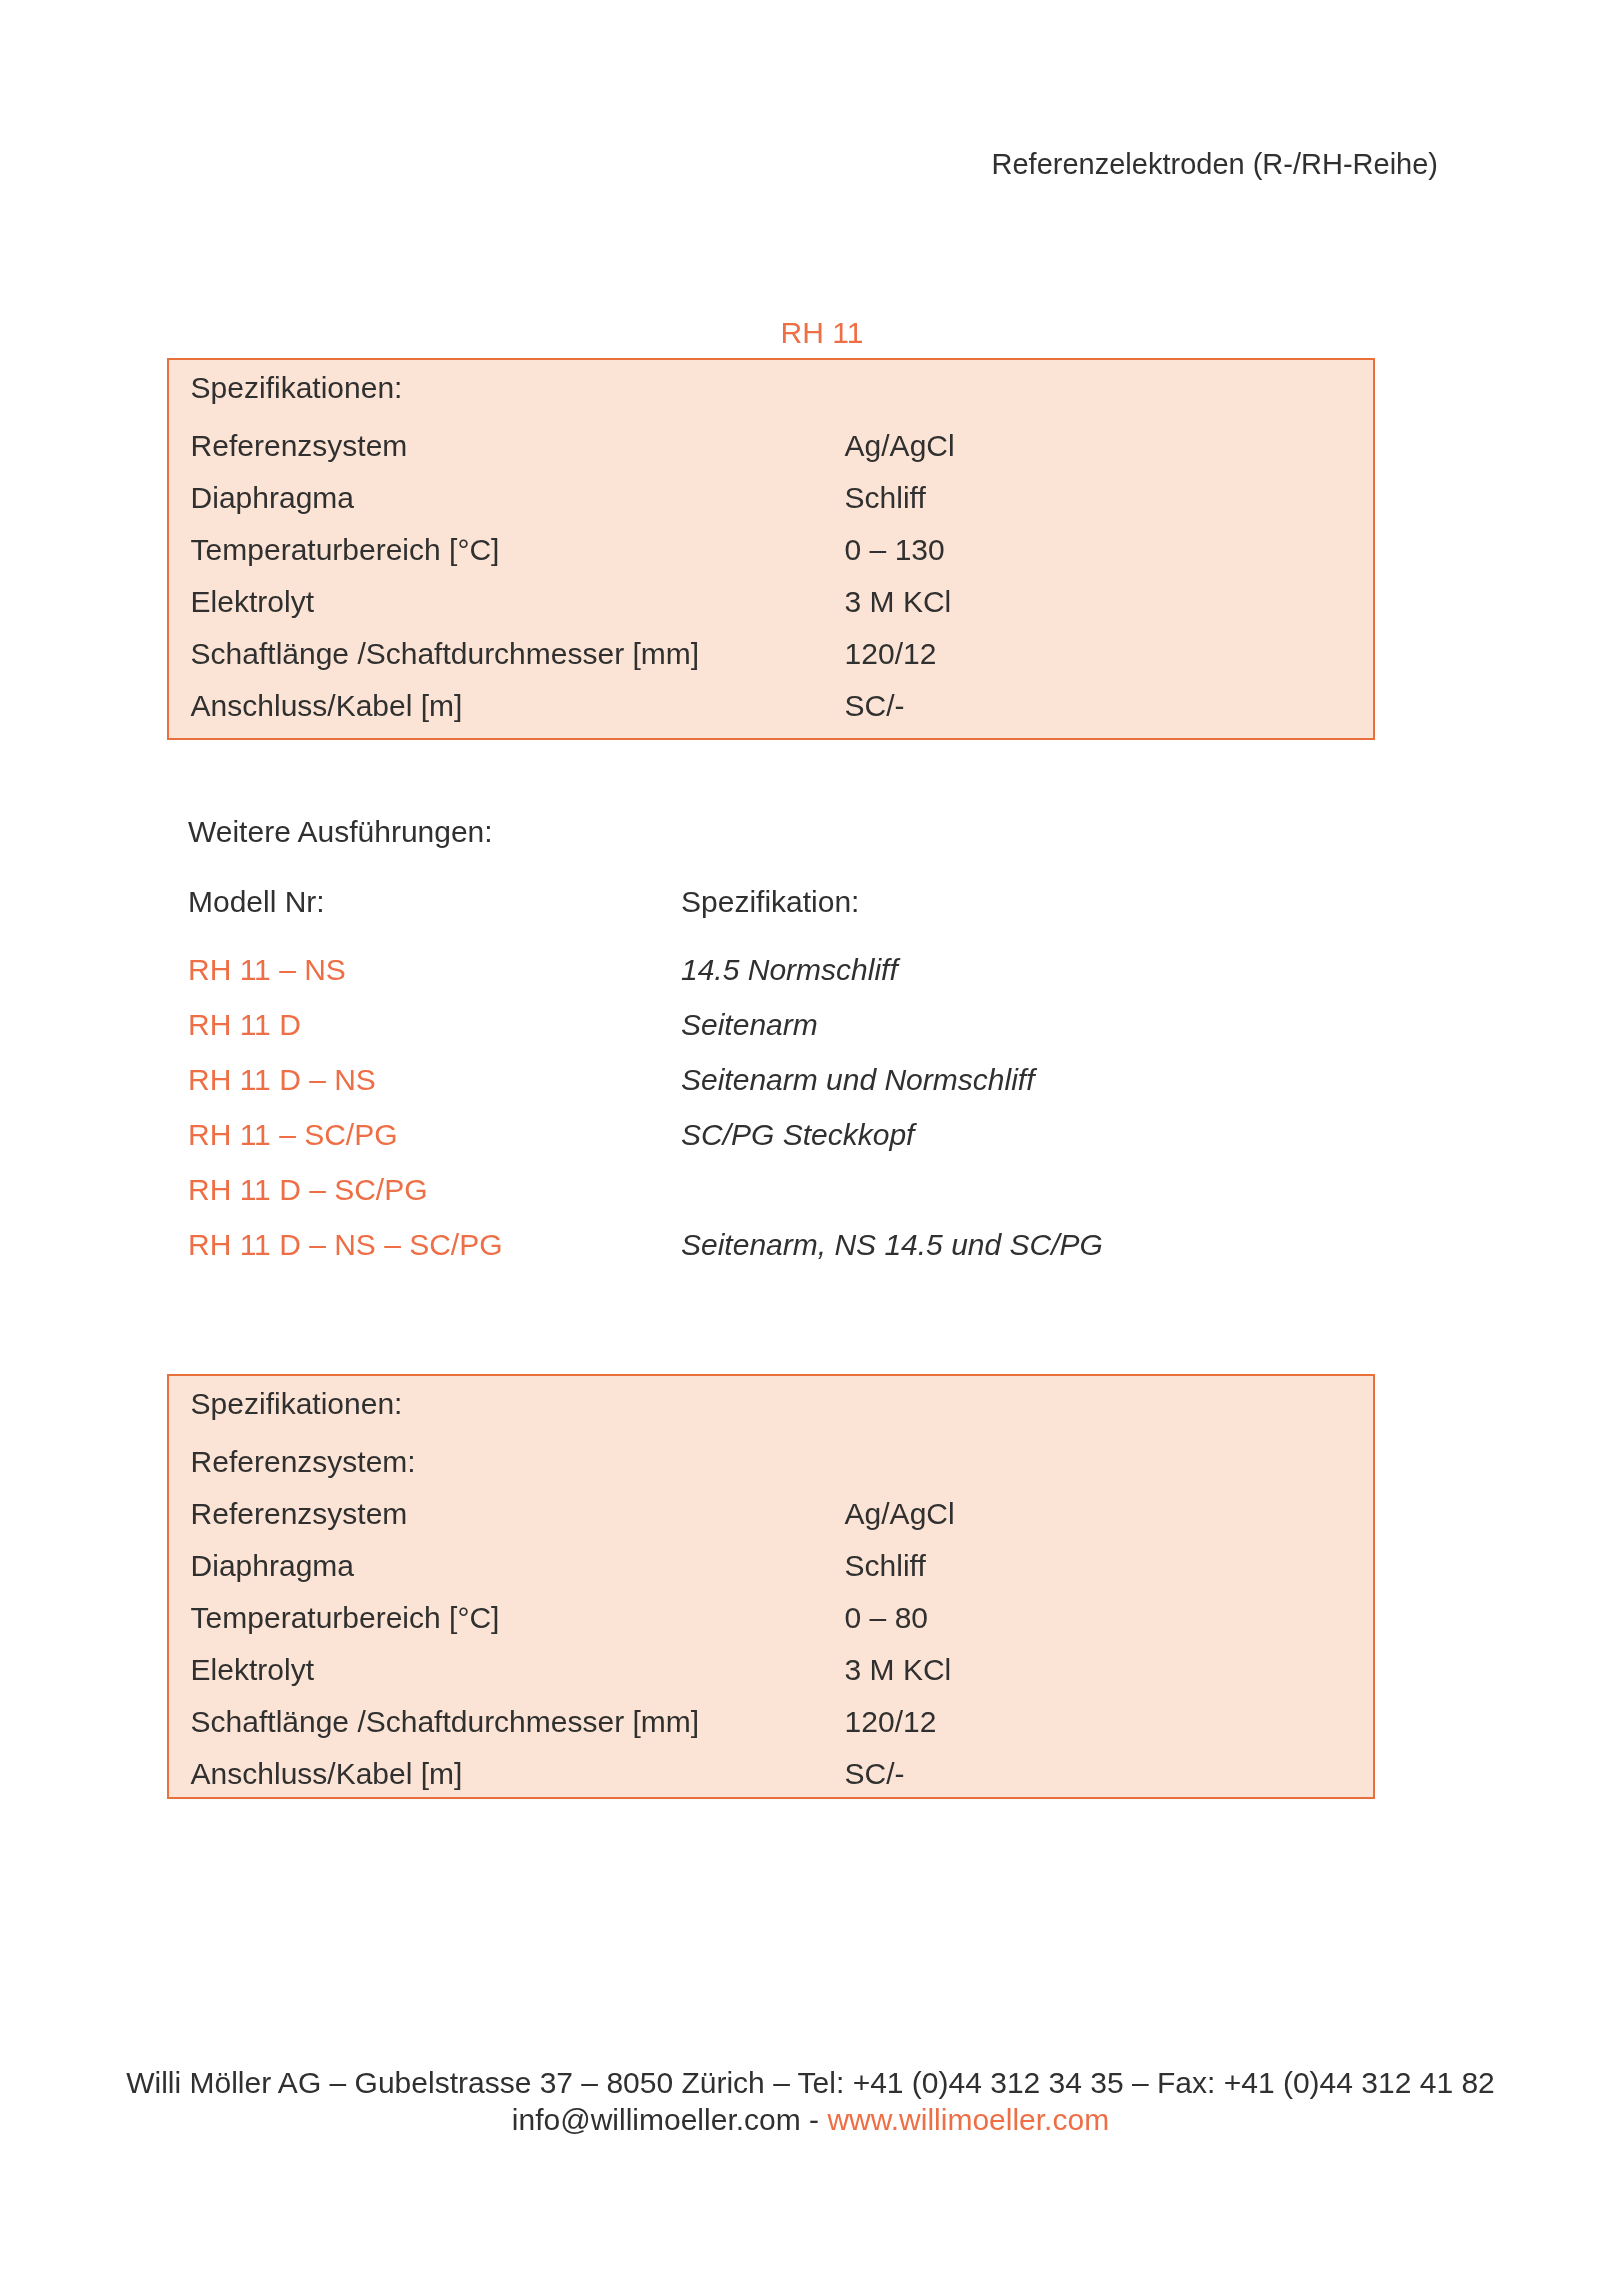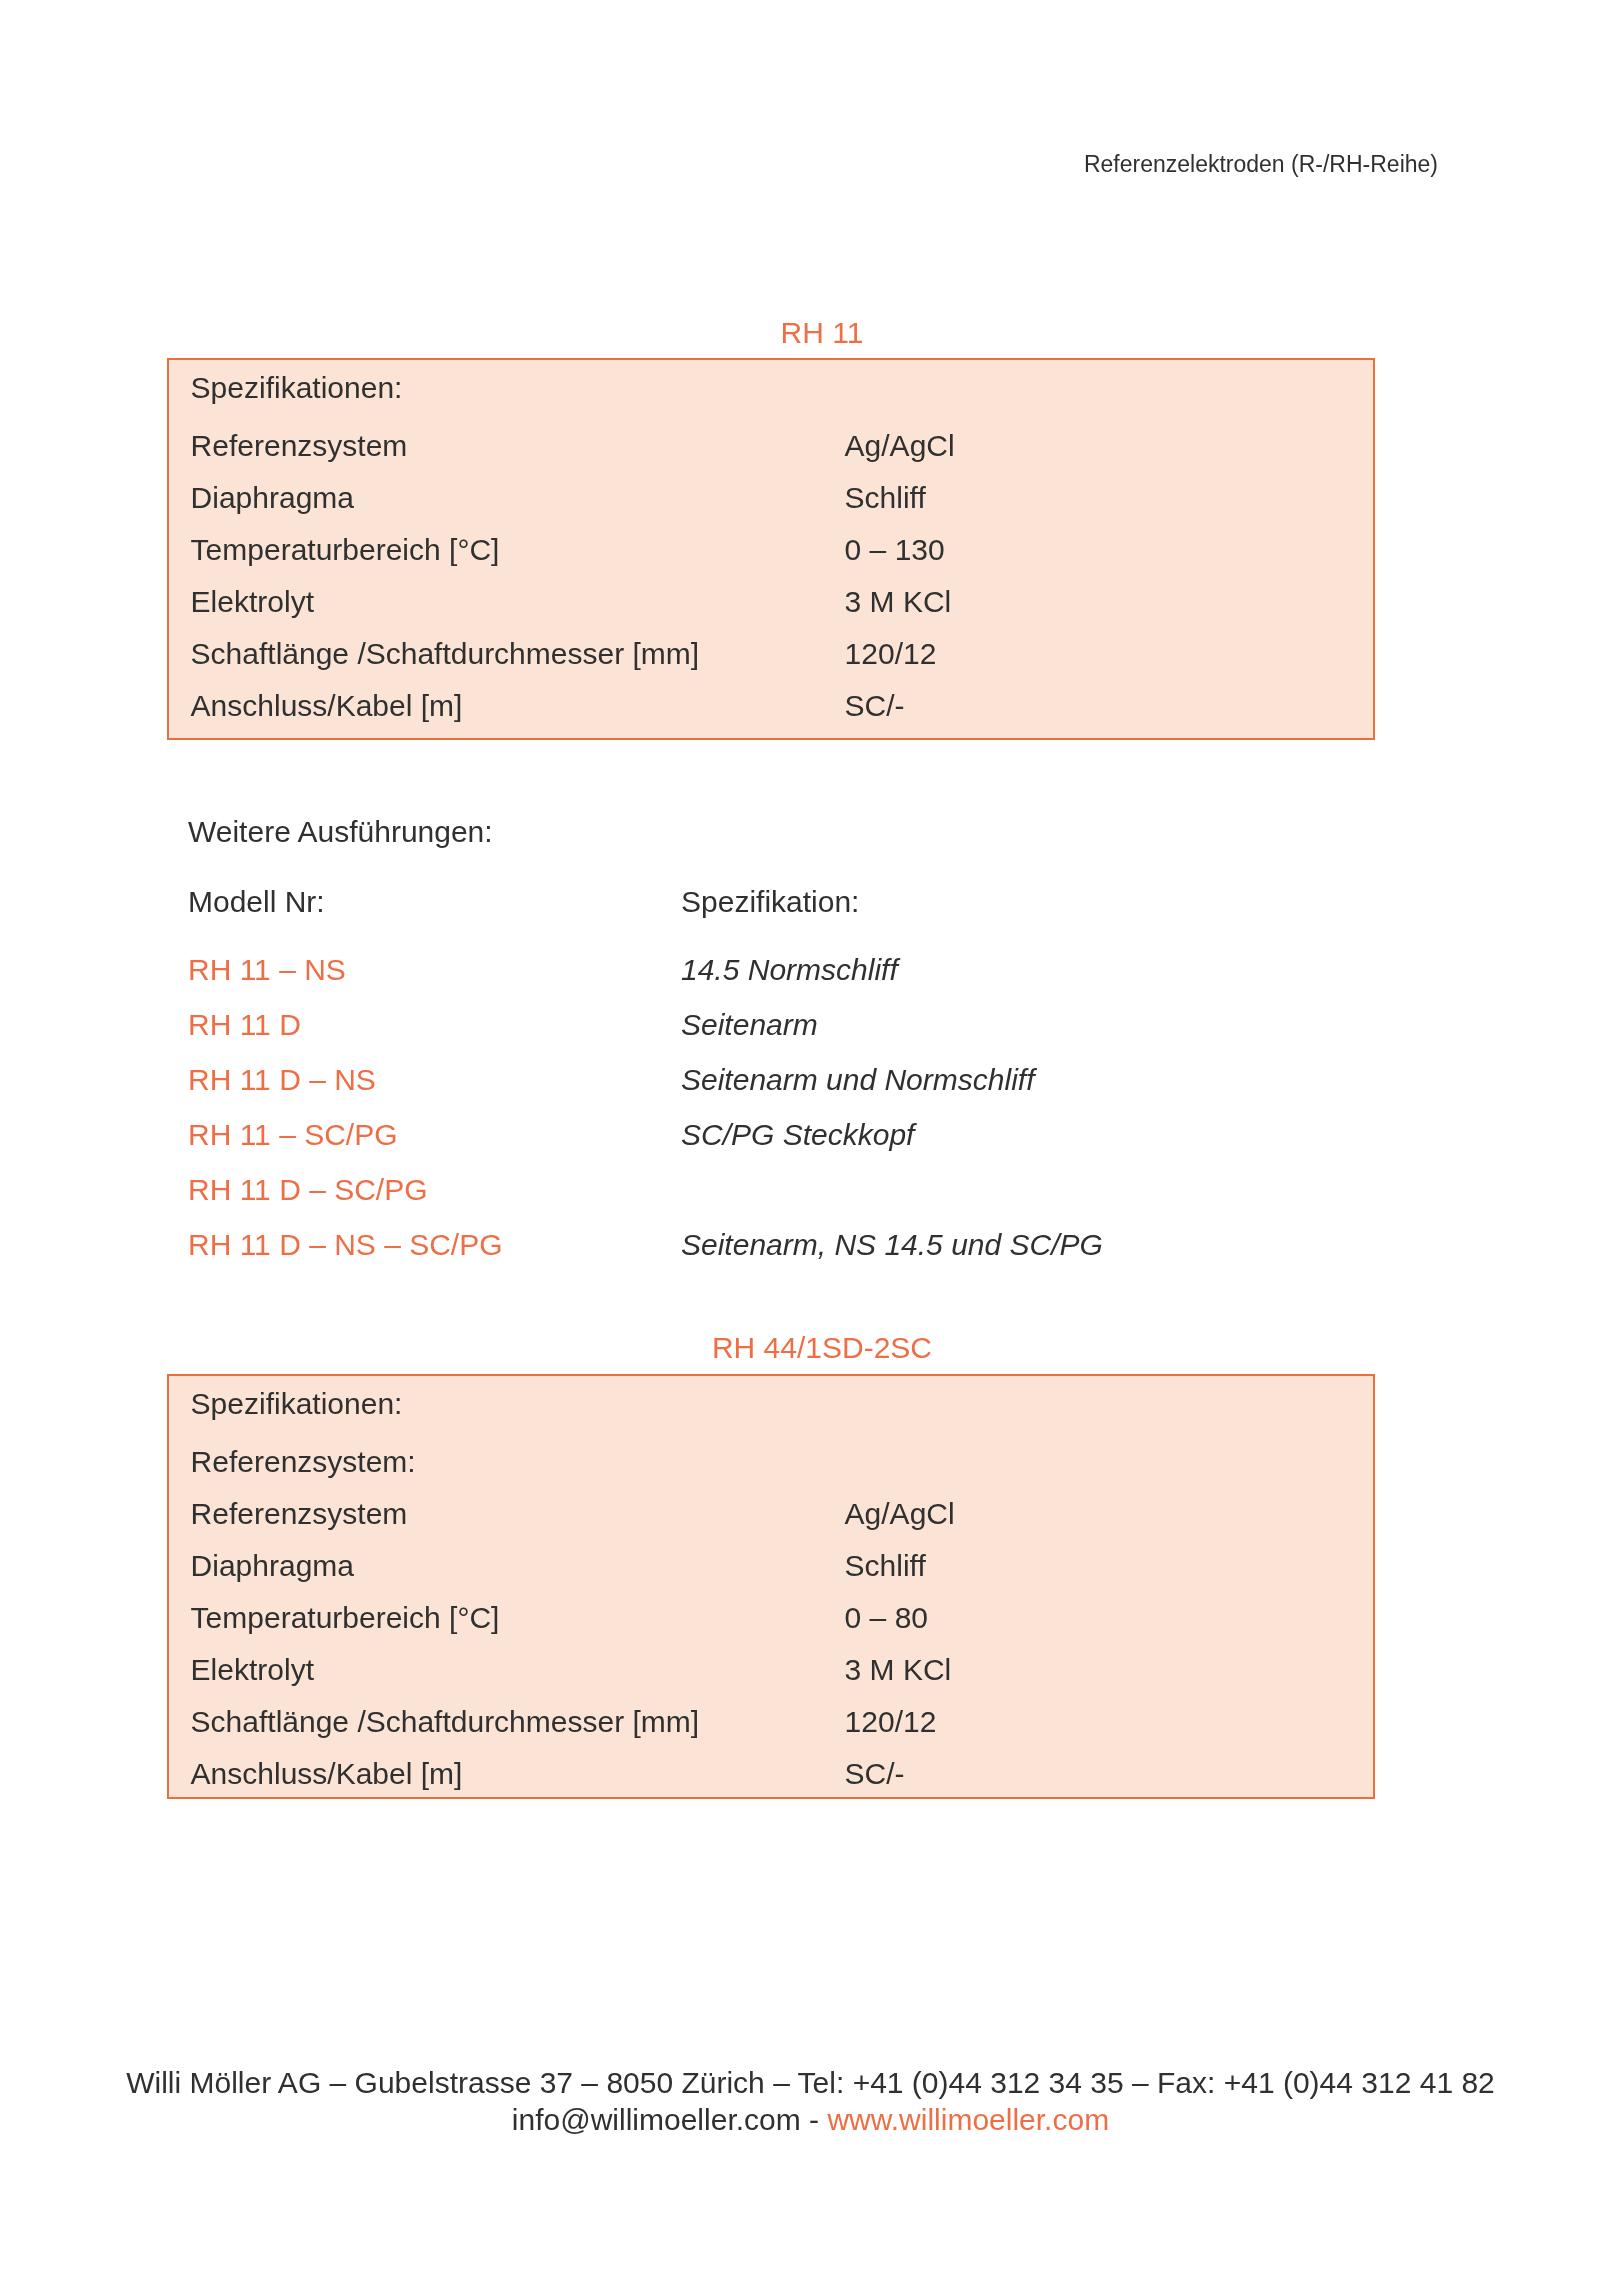--- a/index.html
+++ b/index.html
@@ -6,21 +6,21 @@
   .page{
     position:relative;
     width:1621px;height:2293px;
     background:#ffffff;
     font-family:"Liberation Sans",sans-serif;
     color:#303030;
     overflow:hidden;
   }
   .doc-header{
     position:absolute;top:147px;left:0;right:183px;
-    text-align:right;font-size:23px;line-height:35px;
+    text-align:right;font-size:29px;line-height:35px;
   }
   .sec-title{
     position:absolute;left:167px;width:1310px;
     text-align:center;font-size:30px;line-height:37px;
     color:var(--accent,#EE6E45);
   }
   #title1{top:314px;}
   #title2{top:1329px;}
   .spec-box{
     position:absolute;left:167px;width:1208px;
@@ -118,21 +118,20 @@
     </div>
     <div class="variant-row">
       <span class="variant-model">RH 11 D – SC/PG</span>
     </div>
     <div class="variant-row">
       <span class="variant-model">RH 11 D – NS – SC/PG</span>
       <span class="variant-spec">Seitenarm, NS 14.5 und SC/PG</span>
     </div>
   </div>
 
-  <div class="sec-title" id="title2">RH 44/1SD-2SC</div>
 
   <div class="spec-box" id="box2">
     <div class="spec-heading">Spezifikationen:</div>
     <div class="spec-row">
       <span class="spec-label">Referenzsystem:</span>
     </div>
     <div class="spec-row">
       <span class="spec-label">Referenzsystem</span>
       <span class="spec-value">Ag/AgCl</span>
     </div>

